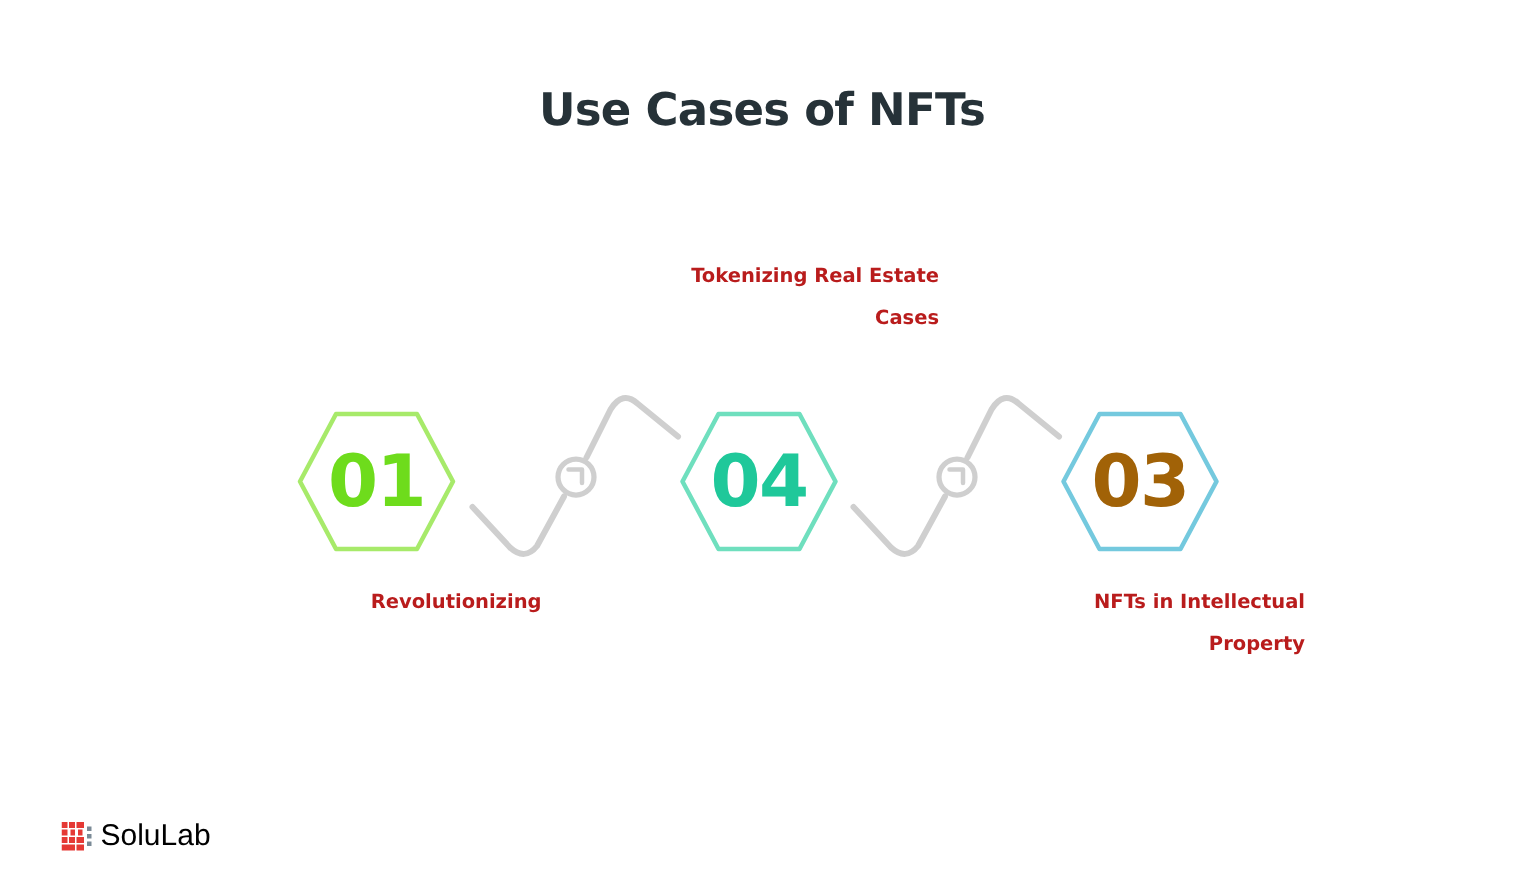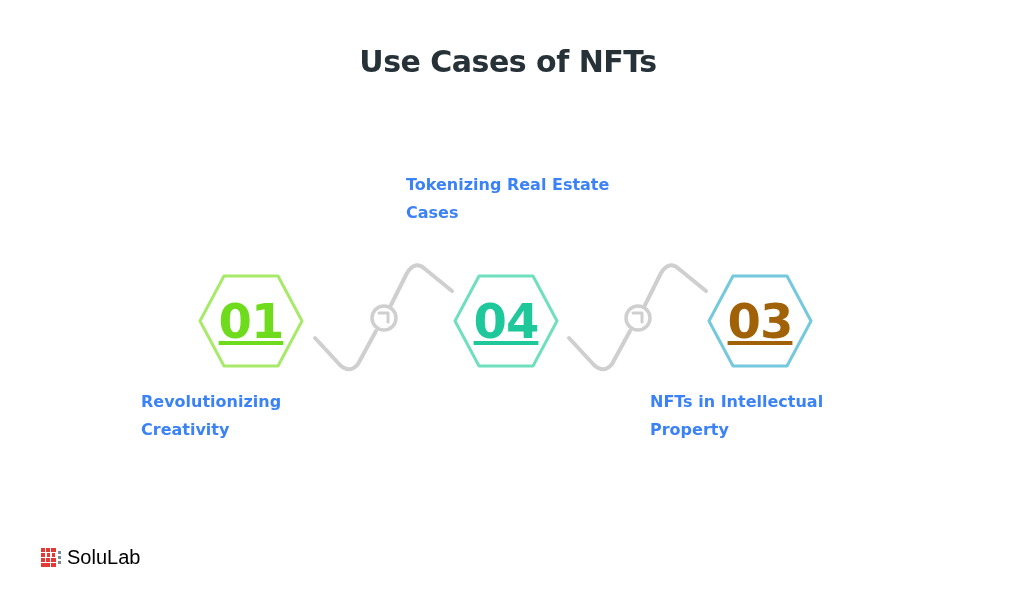--- a/index.html
+++ b/index.html
@@ -2,35 +2,35 @@
 <html><head>
   <meta charset="utf-8">
   <style>
     html, body { margin: 0; padding: 0; }
     body {
       width: 1024px; height: 590px; background: #ffffff;
       position: relative; overflow: hidden;
       font-family: "DejaVu Sans", sans-serif;
     }
     .title {
-      position: absolute; left: 0; width: 1016px; top: 44px;
+      position: absolute; left: 0; width: 1016px; top: 56px;
       text-align: center; font-size: 30px; font-weight: bold;
       color: #263238; letter-spacing: -0.5px;
     }
     svg.diagram { position: absolute; left: 0; top: 0; }
     .label {
-      position: absolute; text-align: left;
-      font-size: 16px; font-weight: bold; color: #3b82f6;
+      position: absolute; text-align: right;
+      font-size: 13px; font-weight: bold; color: #b91c1c;
       line-height: 28px; width: 220px;
     }
     .label span { display: block; }
     .num {
       position: absolute; width: 104px; text-align: center;
       font-size: 48px; font-weight: bold; letter-spacing: -1px;
-      line-height: 92px; height: 92px; text-decoration: underline;
+      line-height: 92px; height: 92px;
     }
     .logo {
       position: absolute; left: 41px; top: 546px;
       display: flex; align-items: center;
     }
     .logo-mark { width: 22px; height: 20px; }
     .logo-text {
       margin-left: 4px; font-size: 20px; color: #000000;
       font-family: "Liberation Sans", sans-serif;
     }
@@ -60,21 +60,20 @@
     <path d="M633,313 L642,313 L642,322" fill="none" stroke="#cfcfcf" stroke-width="3" stroke-linecap="round" stroke-linejoin="round"></path>
   </g>
 </svg>
 
 <div class="num" style="left:199px; top:275px; color:#6edc1c;">01</div>
 <div class="num" style="left:454px; top:275px; color:#1fc89a;">04</div>
 <div class="num" style="left:708px; top:275px; color:#a16207;">03</div>
 
 <div class="label" style="left:141px; top:388px;">
   <span>Revolutionizing</span>
-  <span>Creativity</span>
 </div>
 <div class="label" style="left:406px; top:171px;">
   <span>Tokenizing Real Estate</span>
   <span>Cases</span>
 </div>
 <div class="label" style="left:650px; top:388px;">
   <span>NFTs in Intellectual</span>
   <span>Property</span>
 </div>
 

